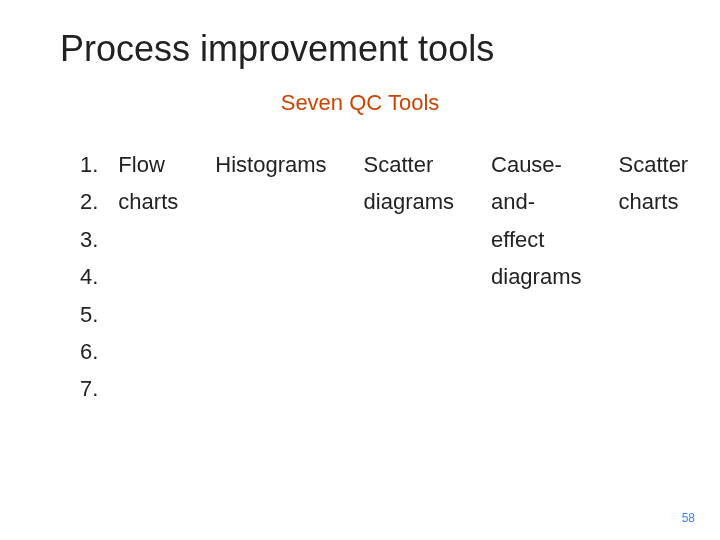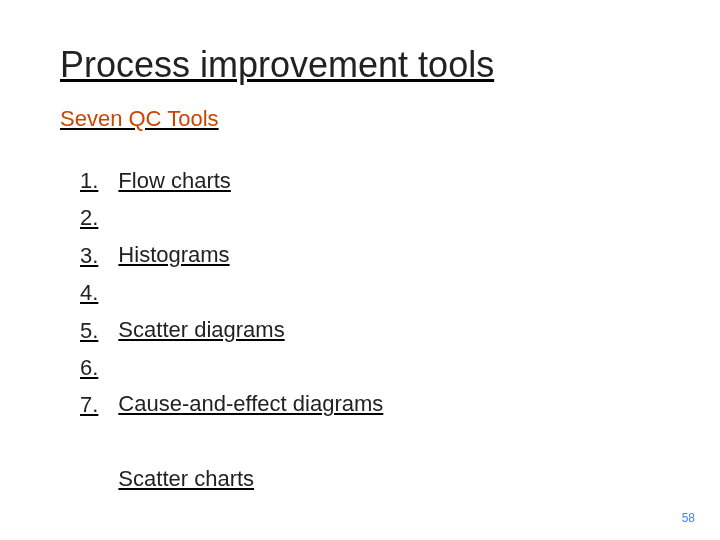--- a/index.html
+++ b/index.html
@@ -15,53 +15,53 @@
       font-family: Arial, Helvetica, sans-serif;
       overflow: hidden;
       position: relative;
     }
 
     .slide {
       width: 720px;
       height: 540px;
       background: #ffffff;
       position: relative;
-      padding: 34px 60px;
-      text-decoration: underline;
+      padding: 18px 60px;
     }
 
     .slide-title {
       font-size: 36px;
       font-weight: normal;
       color: #222222;
       margin-bottom: 20px;
       margin-top: 10px;
     }
 
     .subtitle {
       font-size: 22px;
       color: #cc4400;
+      text-align: center;
       margin-bottom: 30px;
     }
 
     .list-container {
       display: flex;
       flex-direction: row;
       margin-left: 20px;
     }
 
     .numbers-col {
       display: flex;
       flex-direction: column;
       margin-right: 20px;
     }
 
     .items-col {
       display: flex;
-      flex-direction: column;
+      flex-direction: row;
       gap: 37px;
     }
 
     .list-number {
       font-size: 22px;
       color: #222222;
       line-height: 1.7;
     }
 
     .list-item {

